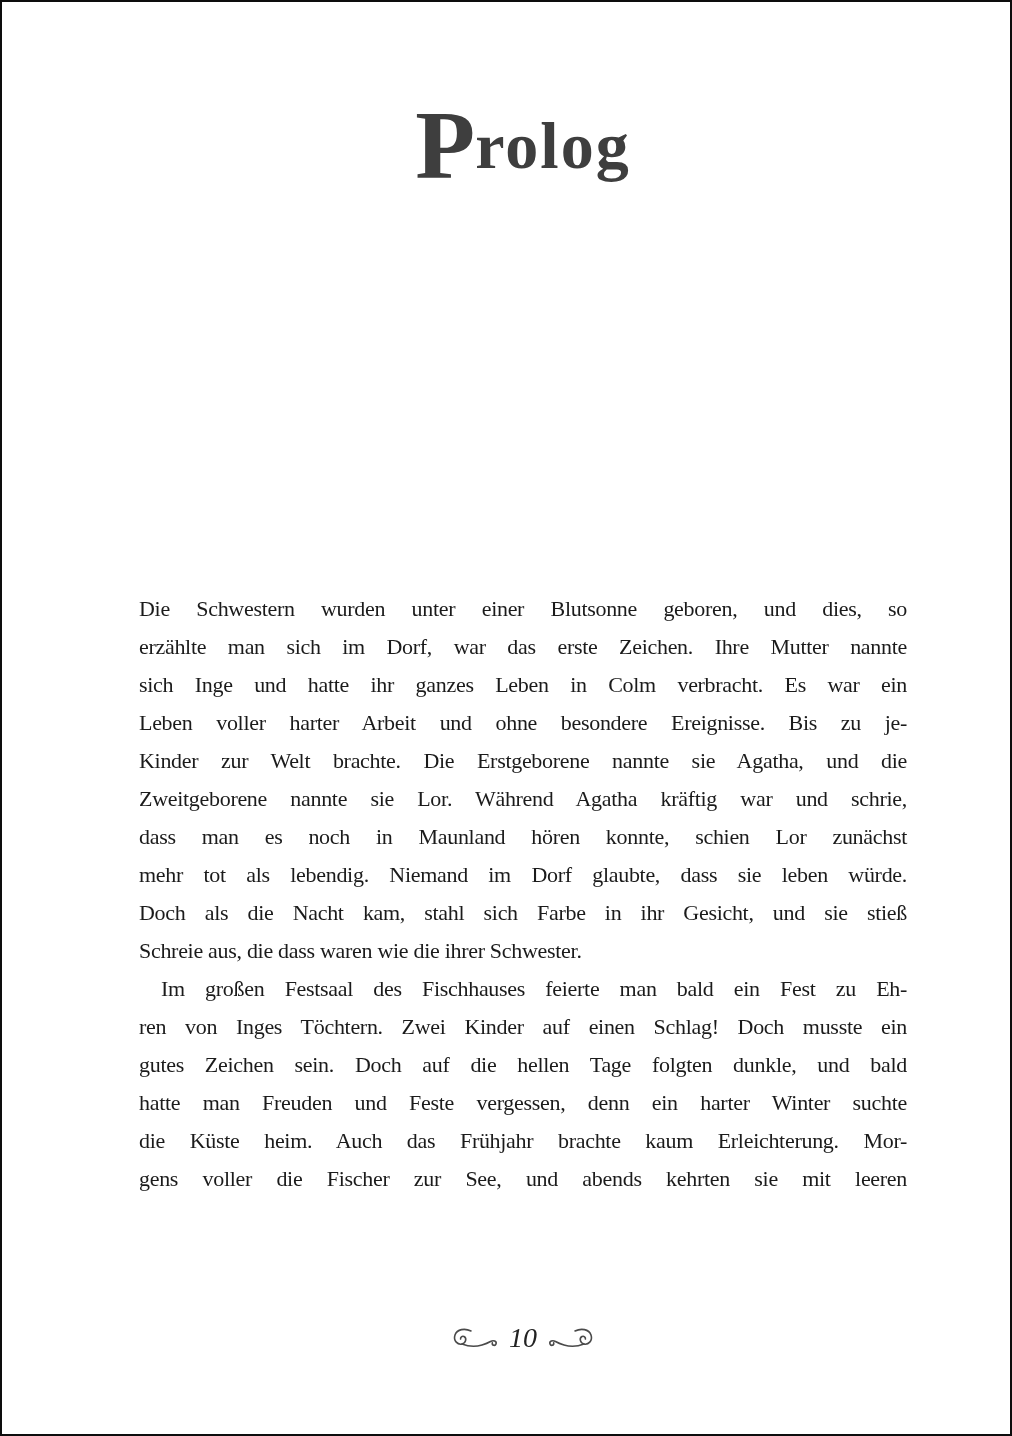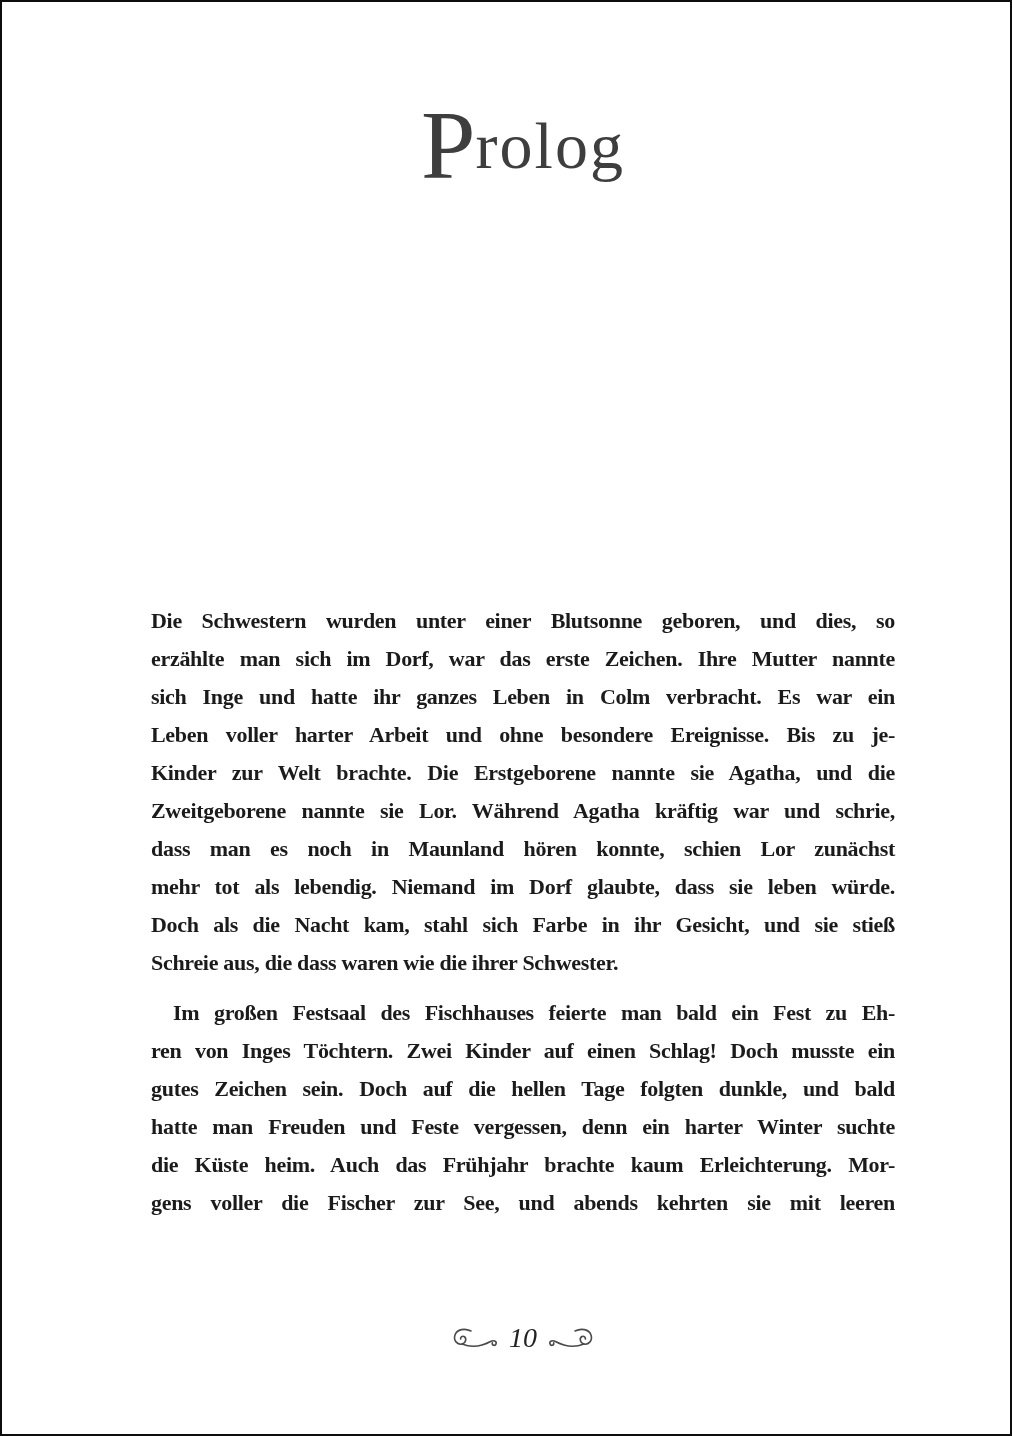--- a/index.html
+++ b/index.html
@@ -18,21 +18,21 @@
     font-family: "Liberation Serif", "DejaVu Serif", serif;
     overflow: hidden;
   }
   .title {
     position: absolute;
     top: 106px;
     left: 137px;
     width: 768px;
     margin: 0;
     text-align: center;
-    font-weight: 400;
+    font-weight: 700;
     color: #3e3e3e;
     font-size: 66px;
     letter-spacing: 2px;
   }
   .title .initial {
     font-size: 98px;
     line-height: 0;
     position: relative;
     top: 10px;
     letter-spacing: 0;
@@ -40,21 +40,21 @@
   .body-text {
     position: absolute;
     top: 588px;
     left: 137px;
     width: 768px;
     color: #1b1b1b;
     font-size: 22px;
     letter-spacing: -0.3px;
     line-height: 38px;
   }
-  .paragraph { margin: 12px; font-weight: bold; }
+  .paragraph { margin: 0; }
   .line {
     text-align: justify;
     text-align-last: justify;
     text-justify: inter-word;
     white-space: normal;
   }
   .line.no-justify { text-align-last: left; }
   .line.indent { text-indent: 22px; }
   .footer {
     position: absolute;

